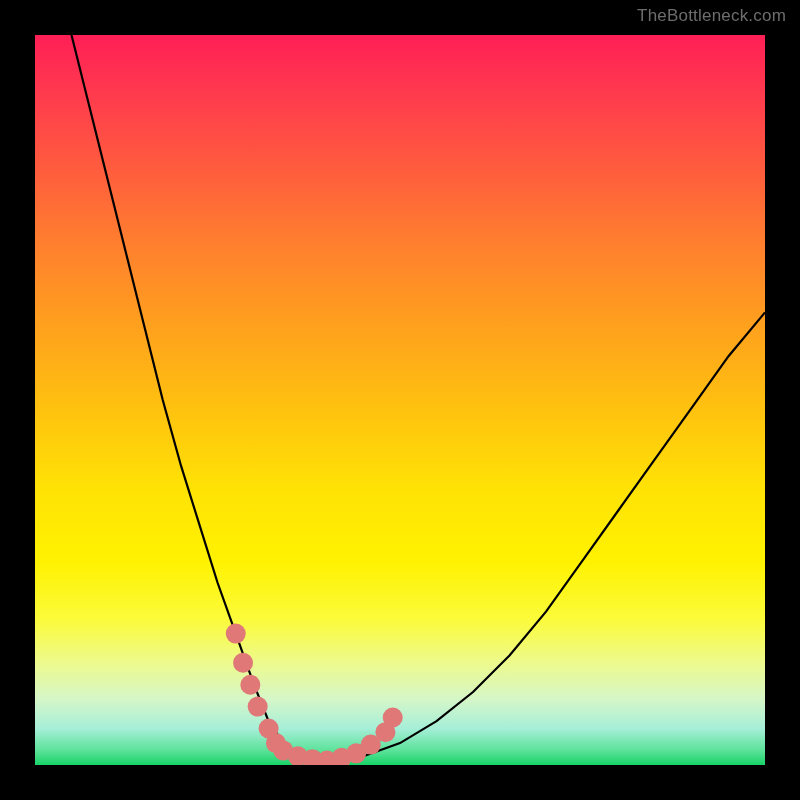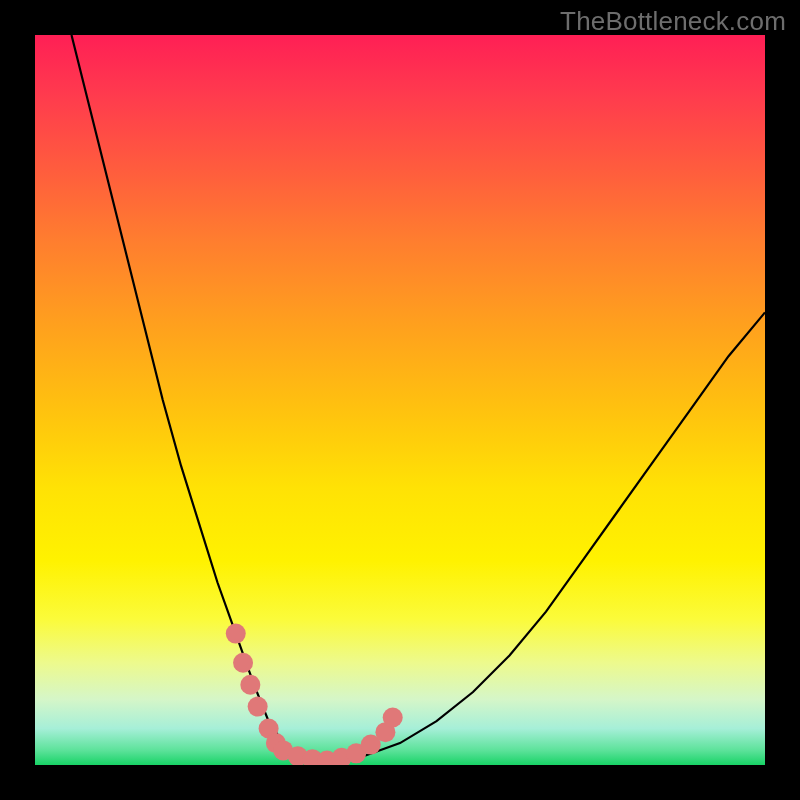--- a/index.html
+++ b/index.html
@@ -56,21 +56,21 @@
     left: 0;
     top: 0;
     width: 730px;
     height: 730px;
   }
   .watermark {
     position: absolute;
     top: 6px;
     right: 14px;
     color: #6d6d6d;
-    font-size: 26px;
+    font-size: 17px;
     font-weight: 500;
     letter-spacing: 0.2px;
   }
 </style>
 </head>
 <body>
 
 <div class="frame">
   <div class="plot">
     <div class="gradient"></div>

